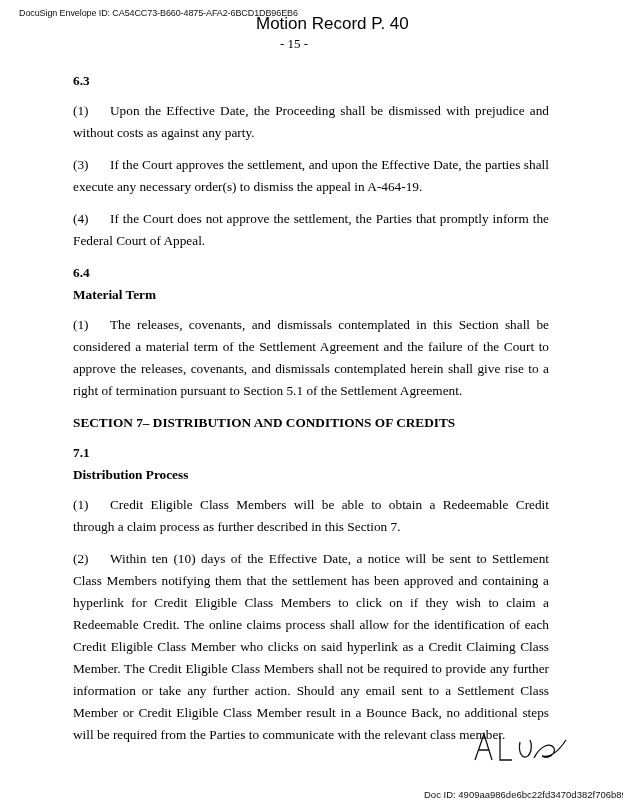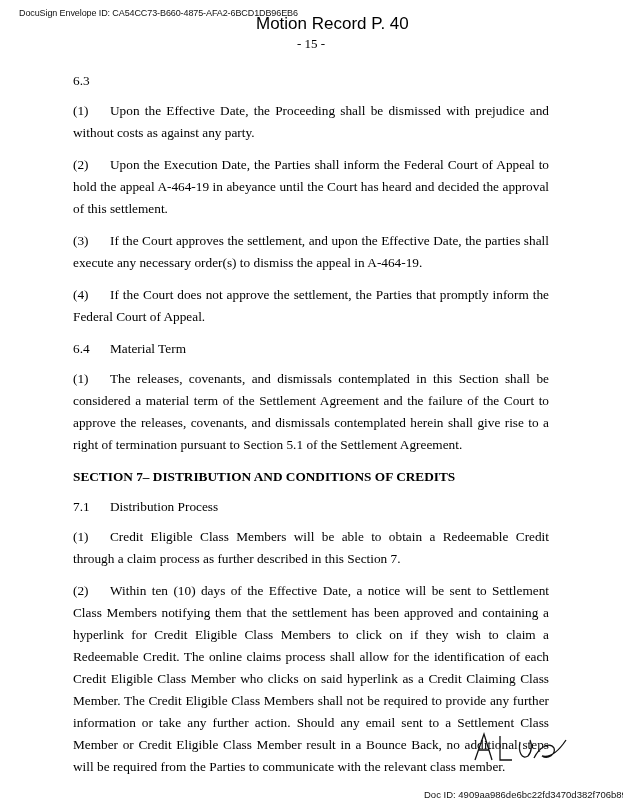--- a/index.html
+++ b/index.html
@@ -1,42 +1,41 @@
 <!DOCTYPE html>
 <html><head>
 <meta charset="utf-8">
 <style>
   html, body { margin: 0; padding: 0; background: #ffffff; }
   body { width: 623px; height: 807px; position: relative; overflow: hidden; color: #000; }
   .envelope { position: absolute; left: 6px; top: 8px; font-family: Liberation Sans, sans-serif; font-size: 9px; color: #111; white-space: nowrap; letter-spacing: -0.1px; padding-left: 13px; }
   .motion { position: absolute; left: 256px; top: 14px; font-family: "Liberation Sans", sans-serif; font-size: 17px; color: #000; white-space: nowrap; }
-  .pagenum { position: absolute; left: 297px; top: 36px; font-family: "Liberation Serif", serif; font-size: 13px; white-space: nowrap; }
+  .pagenum { position: absolute; left: 280px; top: 36px; font-family: "Liberation Serif", serif; font-size: 13px; white-space: nowrap; }
   .body { position: absolute; left: 73px; top: 70px; width: 476px; font-family: "Liberation Serif", serif; font-size: 13.3px; line-height: 22px; }
-  .heading { font-weight: normal; margin: 0 0 8px 0; display: flex; }
+  .heading { font-weight: bold; margin: 0 0 8px 0; display: flex; flex-direction: column; }
   .heading .num { width: 37px; display: inline-block; }
   .para { margin: 8px 0 10px 0; text-align: justify; }
   .para .pnum { display: inline-block; width: 37px; }
   .section-title { font-weight: bold; text-align: left; margin: 0 0 8px 0; }
   .sig { position: absolute; left: 470px; top: 728px; width: 120px; height: 40px; }
   .docid { position: absolute; left: 376px; top: 789px; font-family: "Liberation Sans", sans-serif; font-size: 9.5px; white-space: nowrap; color: #111; padding-left: 48px; }
 </style>
 </head>
 <body>
 
 <div class="envelope">DocuSign Envelope ID: CA54CC73-B660-4875-AFA2-6BCD1DB96EB6</div>
 <div class="motion">Motion Record P. 40</div>
 <div class="pagenum">- 15 -</div>
 
 <div class="body">
 
   <div class="heading">
     <span class="num">6.3</span>
   </div>
   <p class="para"><span class="pnum">(1)</span><span>Upon the Effective Date, the Proceeding shall be dismissed with prejudice and without costs as against any party.</span></p>
-  <p class="para"><span class="pnum">(2)</span><span>Upon the Execution Date, the Parties shall inform the Federal Court of Appeal to hold the appeal A-464-19 in abeyance until the Court has heard and decided the approval of this settlement.</span></p>
   <p class="para"><span class="pnum">(3)</span><span>If the Court approves the settlement, and upon the Effective Date, the parties shall execute any necessary order(s) to dismiss the appeal in A-464-19.</span></p>
   <p class="para"><span class="pnum">(4)</span><span>If the Court does not approve the settlement, the Parties that promptly inform the Federal Court of Appeal.</span></p>
 
   <div class="heading">
     <span class="num">6.4</span>
     <span>Material Term</span>
   </div>
   <p class="para"><span class="pnum">(1)</span><span>The releases, covenants, and dismissals contemplated in this Section shall be considered a material term of the Settlement Agreement and the failure of the Court to approve the releases, covenants, and dismissals contemplated herein shall give rise to a right of termination pursuant to Section 5.1 of the Settlement Agreement.</span></p>
 
   <div class="section-title">SECTION 7– DISTRIBUTION AND CONDITIONS OF CREDITS</div>

